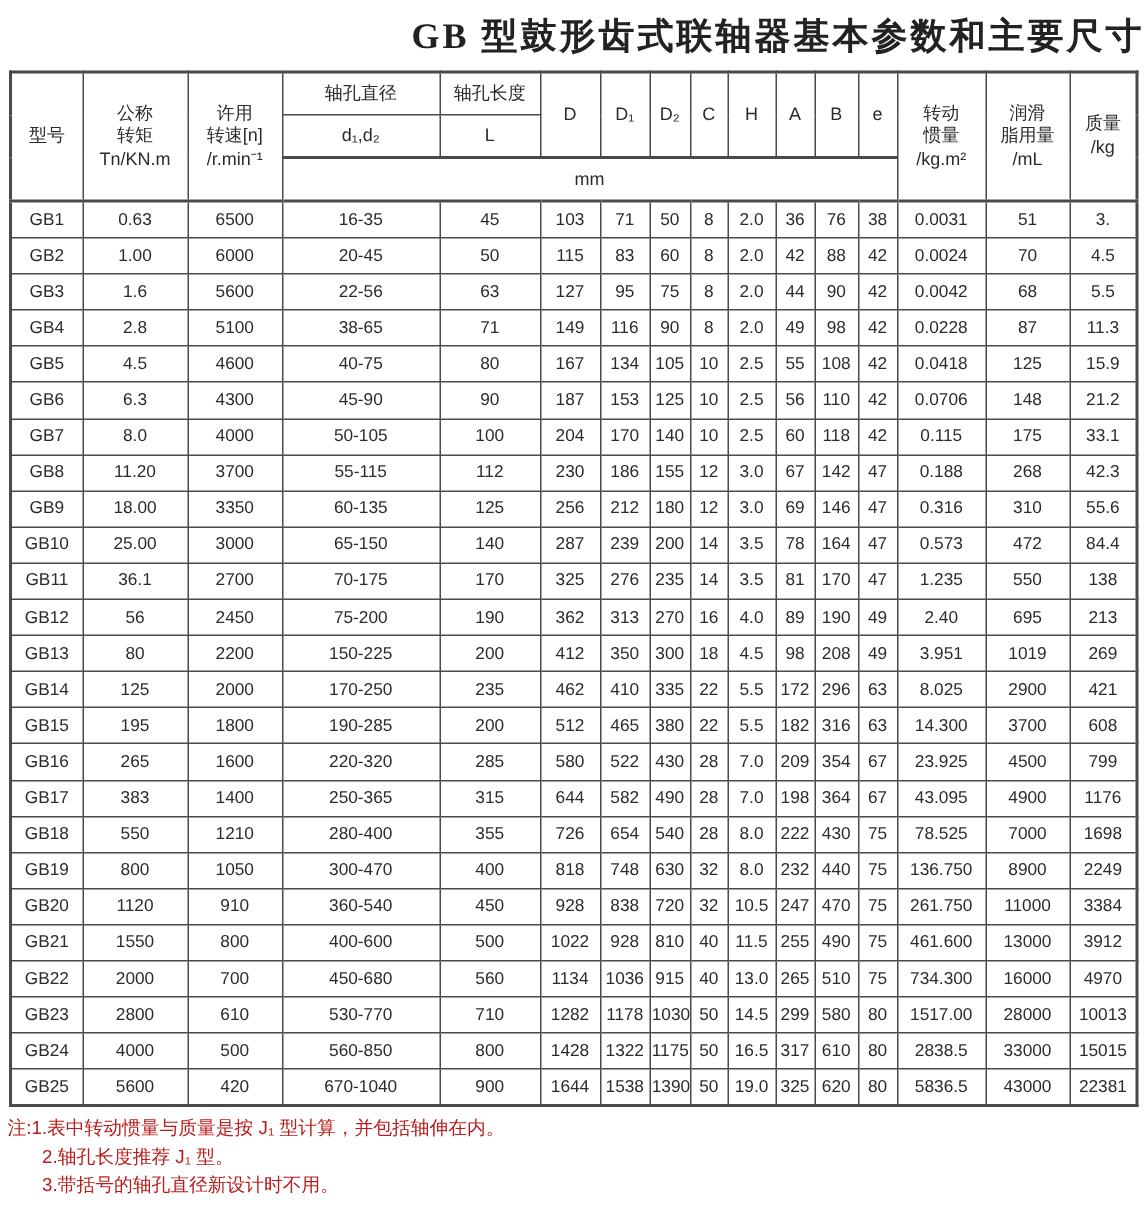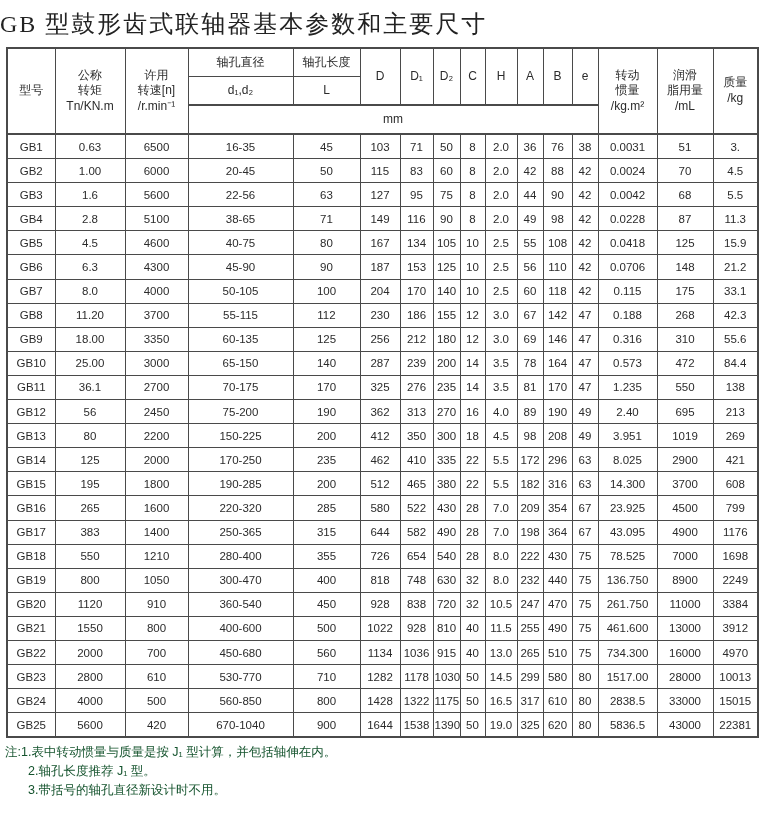--- a/index.html
+++ b/index.html
@@ -12,24 +12,24 @@
     width: 763px;
     height: 819px;
     background: #ffffff;
     color: #2b2b2b;
     font-family: "Liberation Sans", sans-serif;
     box-sizing: border-box;
     overflow: hidden;
   }
   .title {
     font-family: "Liberation Serif", serif;
-    font-weight: normal;
+    font-weight: bold;
     font-size: 24px;
     letter-spacing: 2px;
-    text-align: left;
+    text-align: right;
     margin: 0;
     padding: 8px 0 7px 0;
     color: #222222;
   }
   table.spec {
     border-collapse: collapse;
     table-layout: fixed;
     margin-left: 6px;
     width: 751px;
     border: 2px solid #4a4a4a;
@@ -56,21 +56,21 @@
     font-size: 11.5px;
     height: 23.1px;
     color: #2b2b2b;
     white-space: nowrap;
   }
   tbody tr:first-child td { border-top-width: 2px; }
   .notes {
     margin: 5px 0 0 5px;
     font-size: 12.5px;
     line-height: 19px;
-    color: #14532d;
+    color: #b91c1c;
   }
   .note-line { white-space: pre; }
   .note-line.indent { padding-left: 23px; }
 </style>
 </head>
 <body>
 
 <div class="page">
 
   <h1 class="title">GB 型鼓形齿式联轴器基本参数和主要尺寸</h1>

